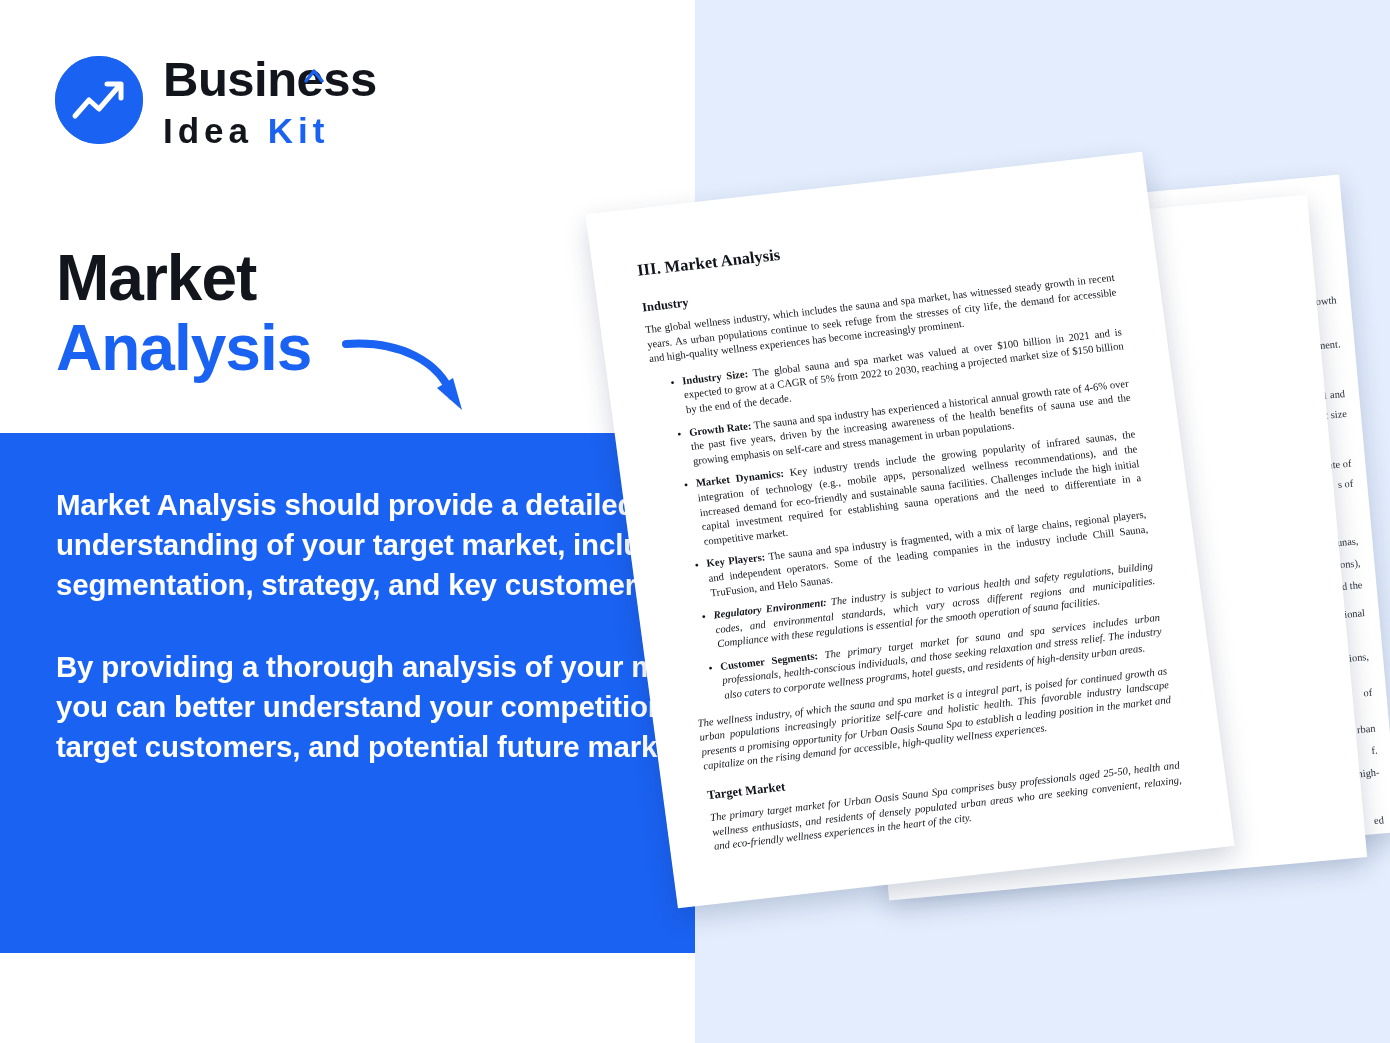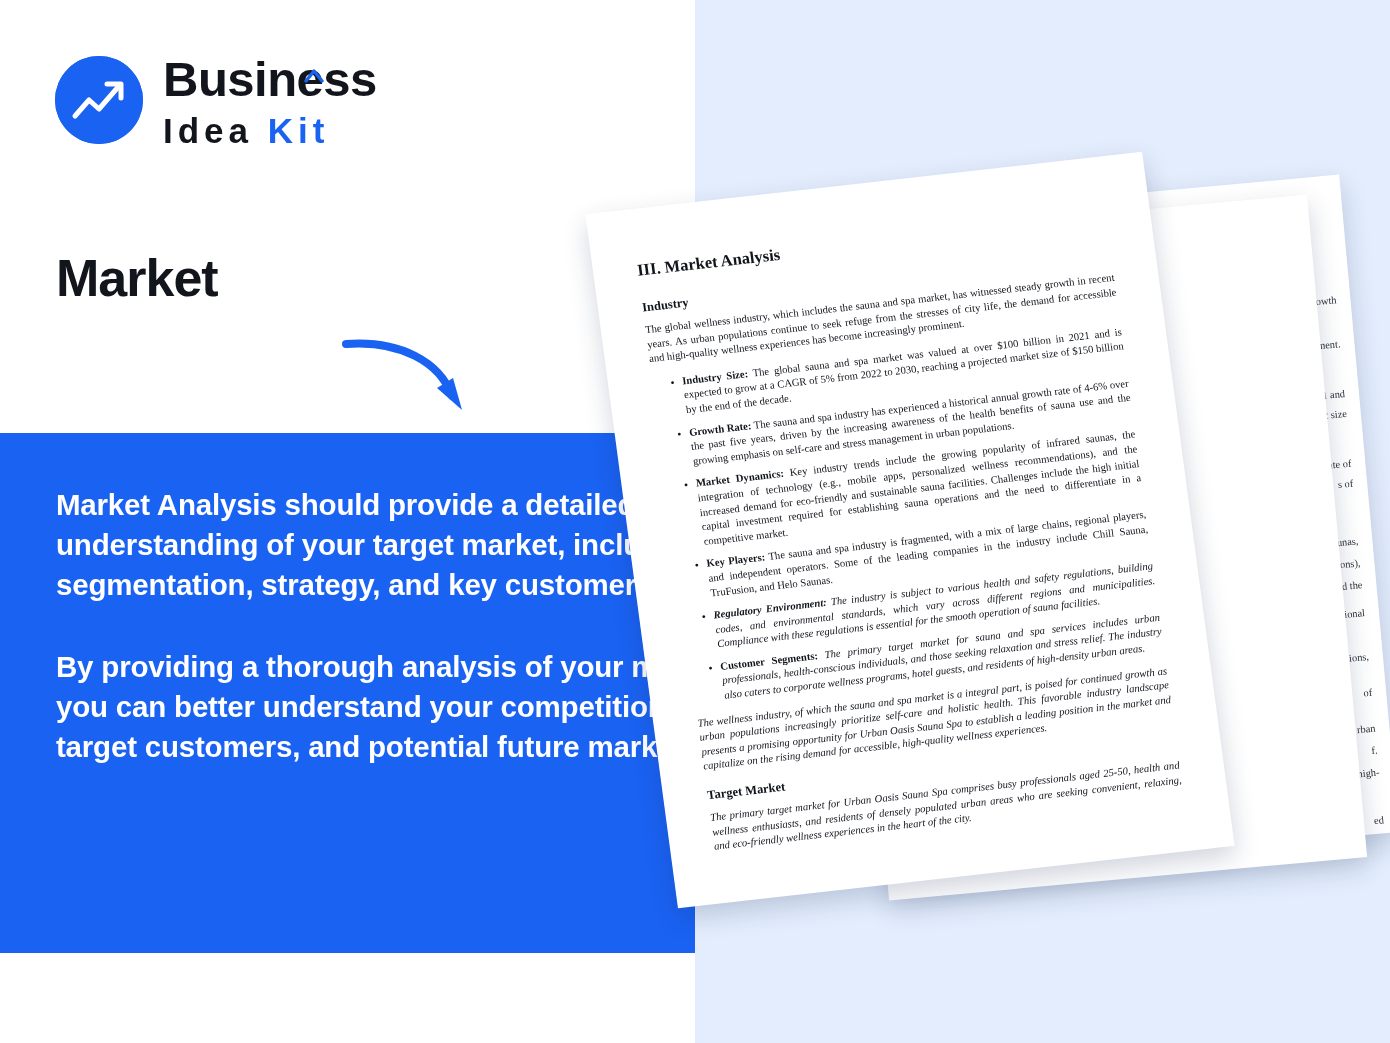--- a/index.html
+++ b/index.html
@@ -73,21 +73,21 @@
   }
   .logo-kit { color: #1a62f2; }
 
   
   .title-block {
     position: absolute;
     left: 56px; top: 243px;
     width: 560px;
   }
   .title-1 {
-    font-size: 52px;
+    font-size: 64px;
     font-weight: bold;
     color: #12161c;
     line-height: 70px;
     letter-spacing: -1px;
   }
   .title-2 {
     font-size: 64px;
     font-weight: bold;
     color: #1a62f2;
     line-height: 70px;
@@ -223,20 +223,21 @@
       </div>
       <div class="logo-line2">
         <span>Idea</span>
         <span class="logo-kit">Kit</span>
       </div>
     </div>
   </div>
 
   <div class="title-block">
     <div class="title-1">Market</div>
+    <div class="title-2">Analysis</div>
   </div>
 
   <div class="arrow-wrap">
     <svg width="140" height="110" viewBox="0 0 140 110">
       <path d="M6 14 C60 10, 100 32, 112 66" fill="none" stroke="#1a62f2" stroke-width="8" stroke-linecap="round"></path>
       <polygon points="97,58 122,80 113,48" fill="#1a62f2"></polygon>
     </svg>
   </div>
 
   <div class="copy">

